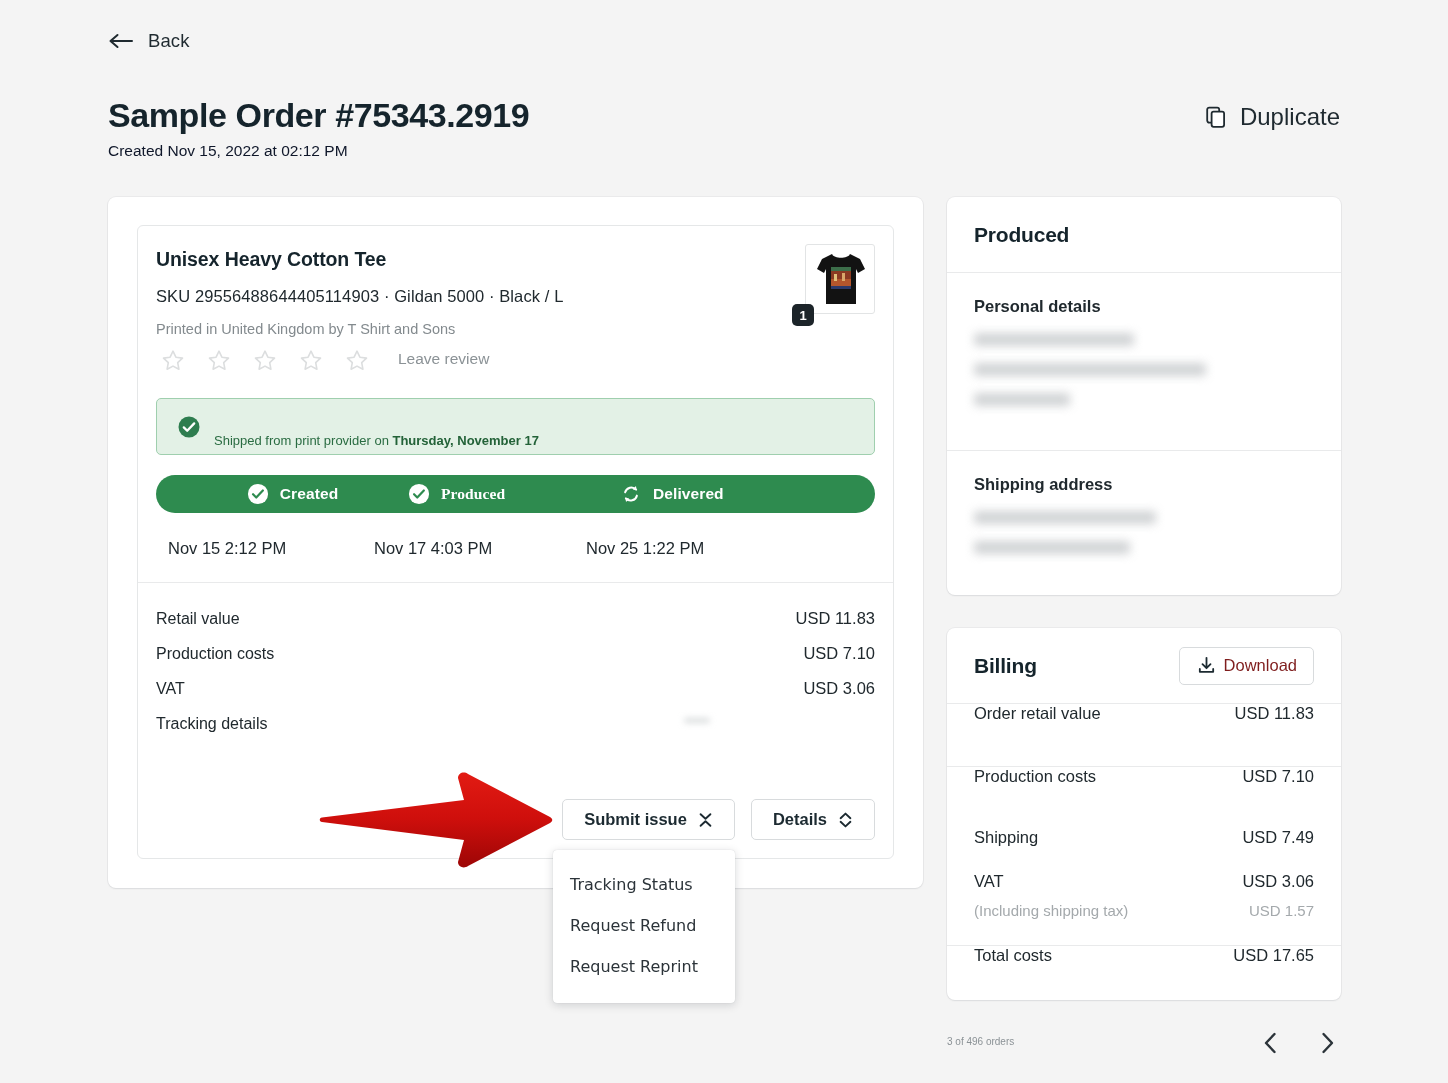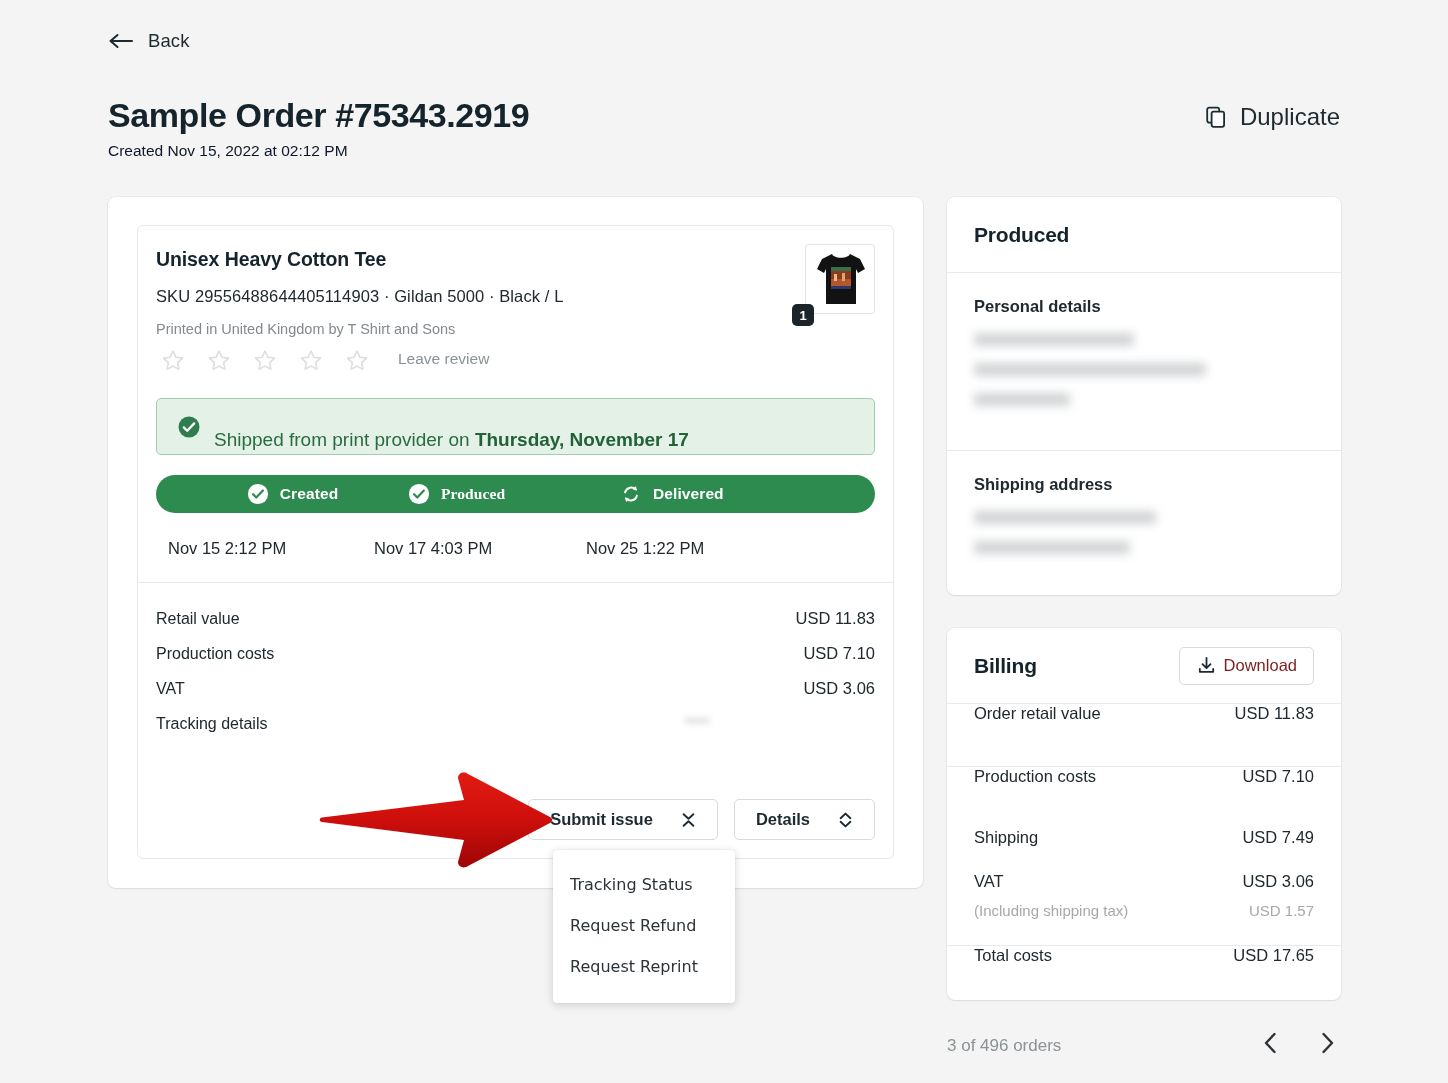--- a/index.html
+++ b/index.html
@@ -82,21 +82,21 @@
   
   .ship-banner {
     margin: 26px 18px 0 18px;
     background: #e3f1e6;
     border: 1px solid #9fcfae;
     border-radius: 5px;
     height: 57px;
     display: flex; align-items: center; gap: 13px;
     padding: 0 20px;
   }
-  .ship-text { font-size: 19px; color: #2a6c42; margin-top: 27px; }
+  .ship-text { font-size: 13px; color: #2a6c42; margin-top: 27px; }
   .ship-text b { font-weight: 700; color: #236238; }
 
   
   .progress {
     margin: 20px 18px 0 18px;
     height: 38px; background: #2e8b4f;
     border-radius: 19px;
     display: flex; align-items: center;
     color: #fff;
   }
@@ -128,21 +128,21 @@
 
   
   .action-row {
     position: absolute; left: 0; right: 0; bottom: 18px;
     display: flex; justify-content: flex-end; gap: 16px;
     padding-right: 18px;
   }
   .btn {
     background: #fff; border: 1px solid #d8dbdd; border-radius: 5px;
     height: 41px; padding: 0 21px;
-    display: flex; align-items: center; gap: 28px;
+    display: flex; align-items: center; gap: 11px;
     font-size: 16.5px; font-weight: 700; color: #1c2a31;
     cursor: pointer; user-select: none;
   }
   .btn .chev { display: block; }
 
   
   .dropdown {
     position: absolute; left: 553px; top: 850px;
     width: 182px; background: #fff;
     border-radius: 4px;
@@ -195,21 +195,21 @@
     border: 1px solid #d8dbdd; border-radius: 5px; background: #fff;
     height: 38px; padding: 0 16px;
     display: flex; align-items: center; gap: 7px;
     font-size: 16.5px; font-weight: 400; color: #7f1d1d;
     cursor: pointer; user-select: none;
   }
 
   
   .footer-count {
     position: absolute; left: 947px; top: 1036px;
-    font-size: 17px; color: #8b9296;
+    font-size: 10px; color: #8b9296;
   }
   .pager { position: absolute; right: 108px; top: 1030px; display: flex; gap: 30px; }
   .pager-btn { width: 26px; height: 26px; cursor: pointer; display: block; }
 
   
   .red-arrow { position: absolute; left: 318px; top: 772px; width: 236px; height: 96px; z-index: 60; }
 </style>
 </head>
 <body>
 

